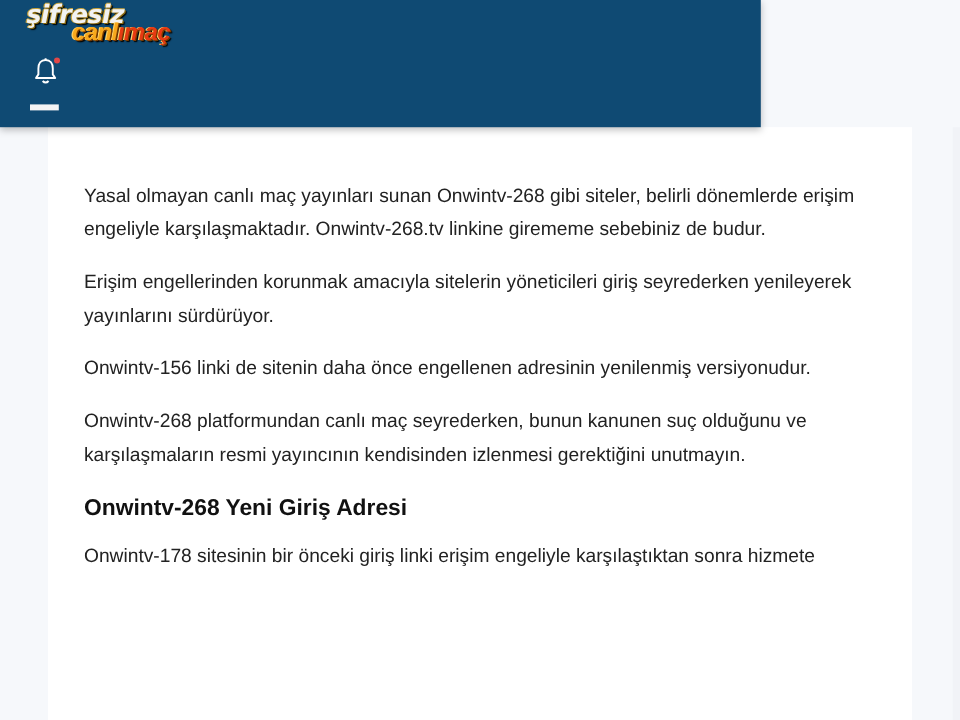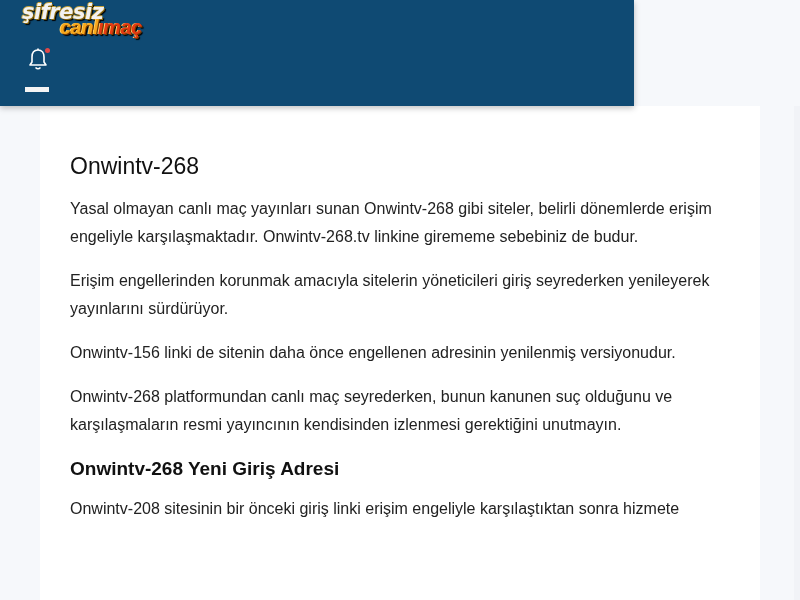--- a/index.html
+++ b/index.html
@@ -84,20 +84,19 @@
     </svg>
     <span class="dot"></span>
   </div>
 
   <div class="menu-bar"></div>
 </div>
 
 <div class="sidebar-strip"></div>
 
 <div class="card">
-  <h1 class="title">Onwintv-268</h1>
   <p class="para">Yasal olmayan canlı maç yayınları sunan Onwintv-268 gibi siteler, belirli dönemlerde erişim engeliyle karşılaşmaktadır. Onwintv-268.tv linkine girememe sebebiniz de budur.</p>
   <p class="para">Erişim engellerinden korunmak amacıyla sitelerin yöneticileri giriş seyrederken yenileyerek yayınlarını sürdürüyor.</p>
   <p class="para">Onwintv-156 linki de sitenin daha önce engellenen adresinin yenilenmiş versiyonudur.</p>
   <p class="para">Onwintv-268 platformundan canlı maç seyrederken, bunun kanunen suç olduğunu ve karşılaşmaların resmi yayıncının kendisinden izlenmesi gerektiğini unutmayın.</p>
   <h2 class="subtitle">Onwintv-268 Yeni Giriş Adresi</h2>
-  <p class="para">Onwintv-208 sitesinin bir önceki giriş linki erişim engeliyle karşılaştıktan sonra hizmete</p>
+  <p class="para">Onwintv-178 sitesinin bir önceki giriş linki erişim engeliyle karşılaştıktan sonra hizmete</p>
 </div>
 
 </body></html>

